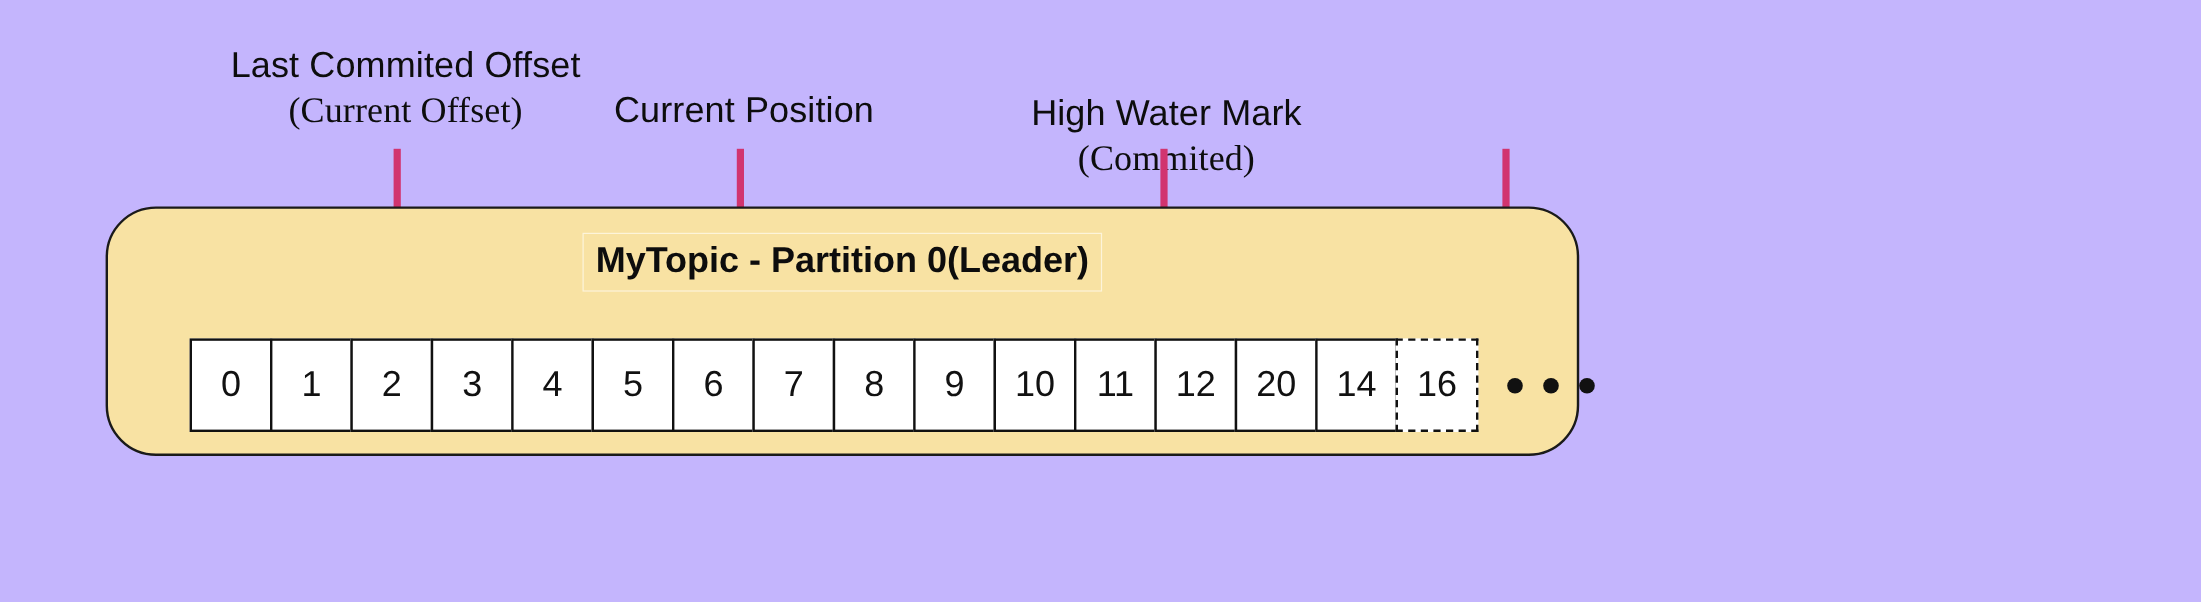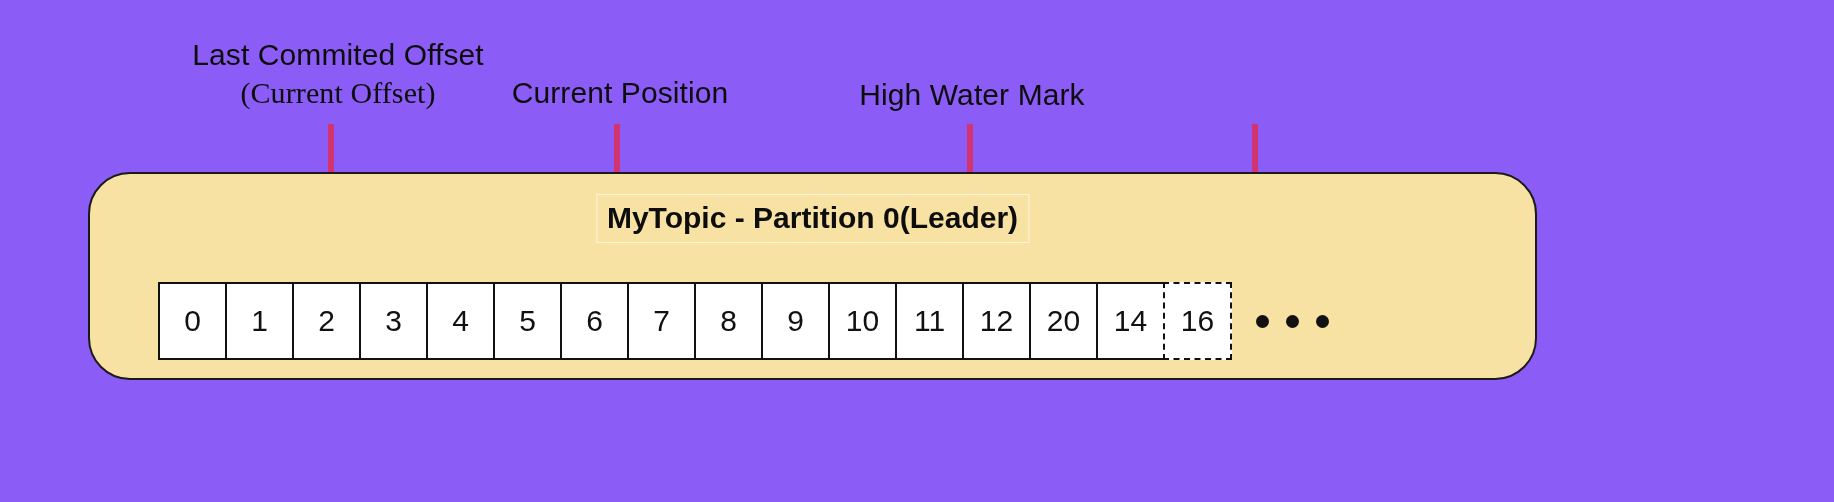--- a/index.html
+++ b/index.html
@@ -7,21 +7,21 @@
     padding: 0;
     background: #ffffff;
   }
   body {
     font-family: "Liberation Sans", sans-serif;
   }
   #canvas {
     position: relative;
     width: 1834px;
     height: 502px;
-    background: #8b5cf6;
+    background: #c4b5fd;
     overflow: hidden;
   }
 
   
   .annotation {
     position: absolute;
     text-align: center;
     color: #0d0d0d;
     font-size: 30px;
     line-height: 1.25;
@@ -54,21 +54,21 @@
     border-left: 10px solid transparent;
     border-right: 10px solid transparent;
     border-top: 18px solid #d1346f;
   }
 
   
   #partition-box {
     position: absolute;
     left: 88px;
     top: 172px;
-    width: 1449px;
+    width: 1228px;
     height: 208px;
     background: #f8e2a3;
     border: 2px solid #1a1a1a;
     border-radius: 42px;
     box-sizing: border-box;
   }
 
   #partition-title {
     position: absolute;
     left: 50%;
@@ -130,20 +130,21 @@
     <span>Last Commited Offset</span>
     <span class="line2">(Current Offset)</span>
   </div>
 
   <div class="annotation" style="left:620px; top:74px;">
     <span>Current Position</span>
   </div>
 
   <div class="annotation" style="left:972px; top:36px;margin-top:40px;">
     <span>High Water Mark</span>
+    <span class="line2">(Commited)</span>
   </div>
 
 
   <div class="arrow" style="left:331px; top:124px; width:22px; height:157px;">
     <div class="shaft" style="height:139px;"></div>
     <div class="head"></div>
   </div>
 
   <div class="arrow" style="left:617px; top:124px; width:22px; height:157px;">
     <div class="shaft" style="height:139px;"></div>

